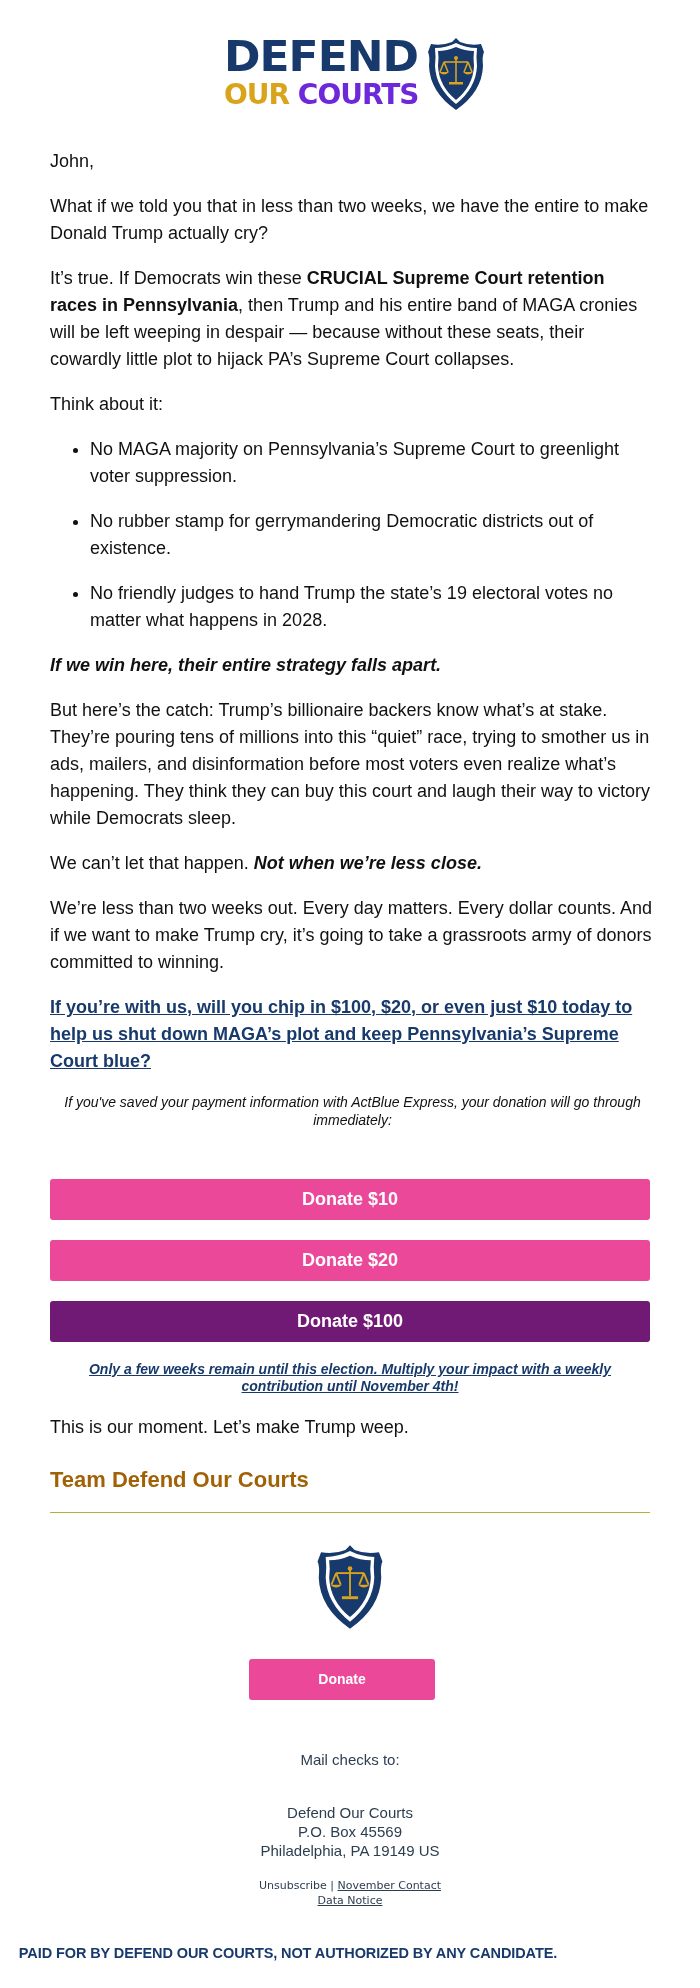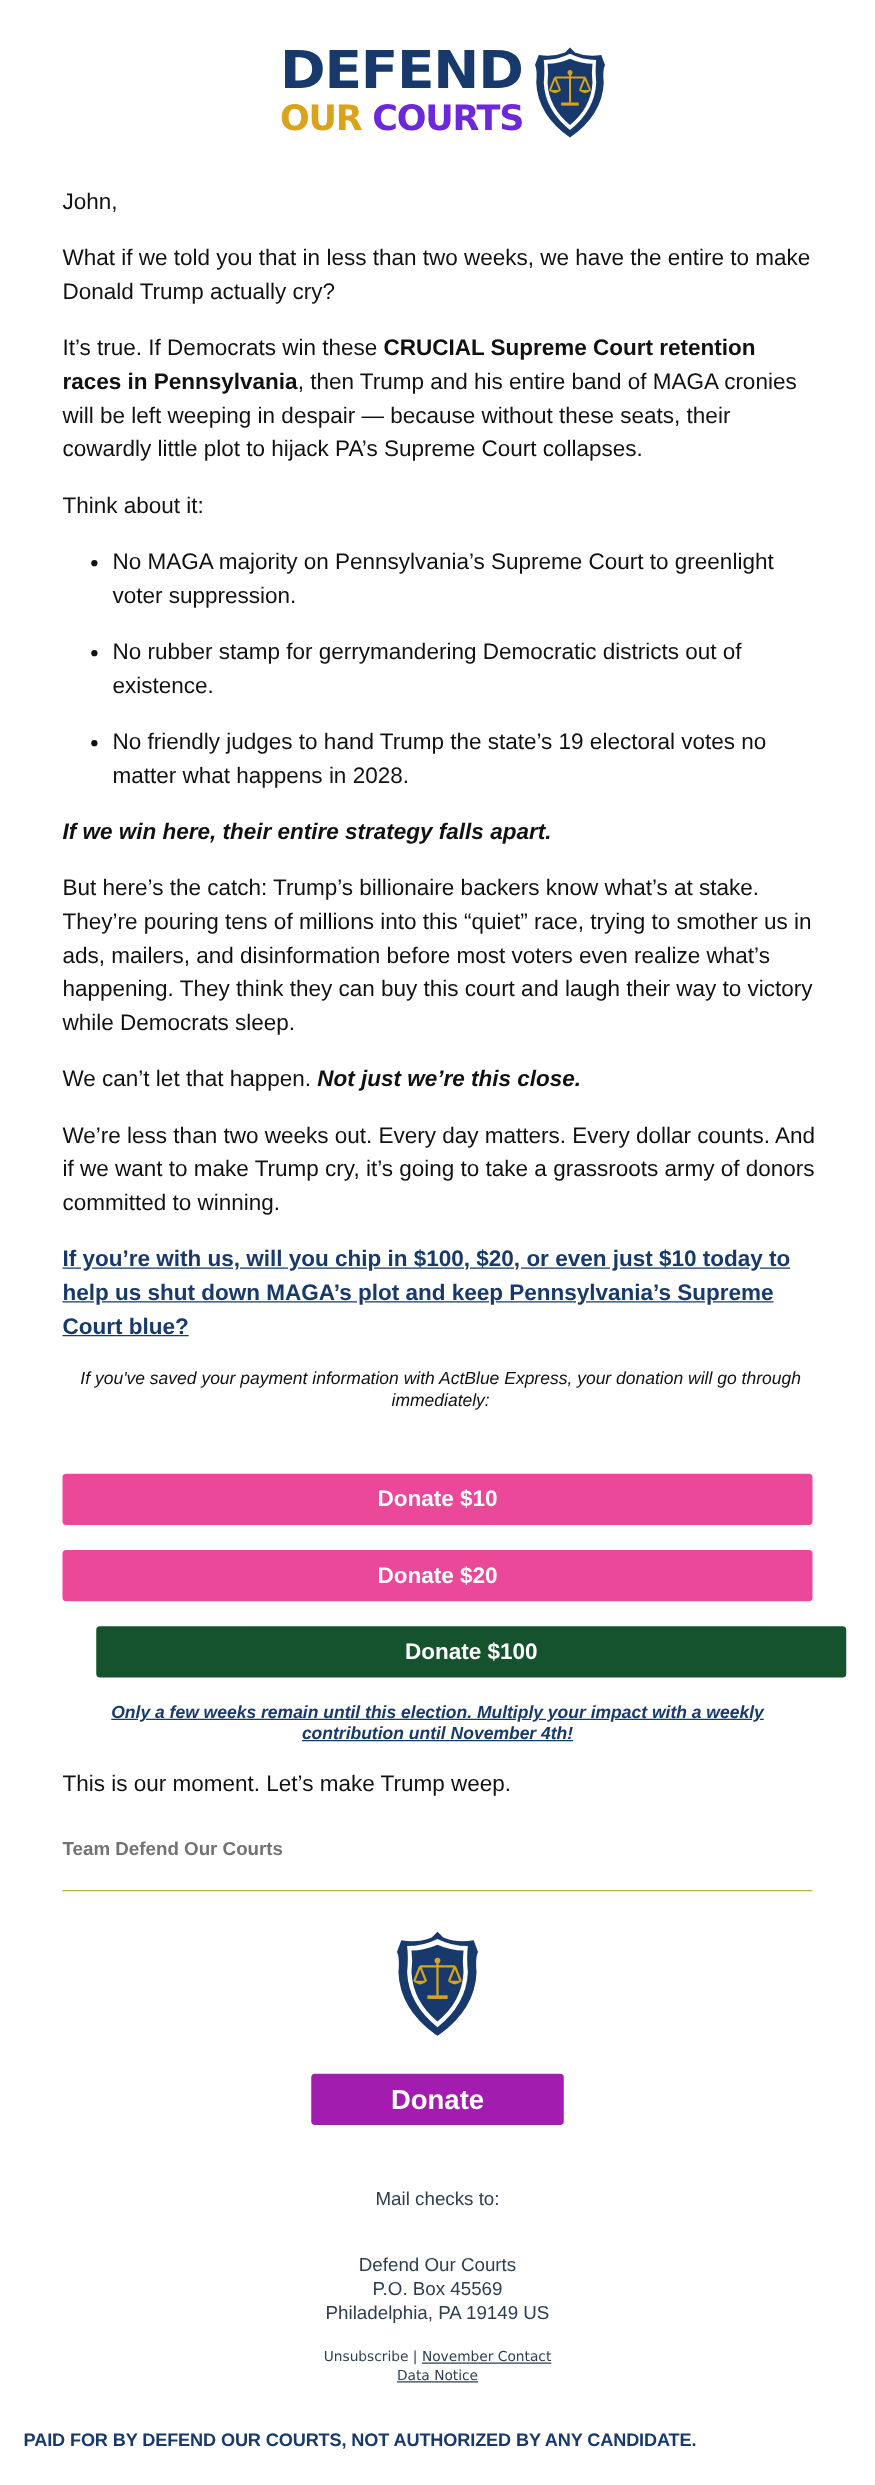--- a/index.html
+++ b/index.html
@@ -19,30 +19,30 @@
   .body-text li { margin: 0 0 18px 0; }
   .body-text li:last-child { margin-bottom: 12px; }
   .bi { font-weight: bold; font-style: italic; }
   .b { font-weight: bold; }
   .cta-link { color: #17396b; font-weight: bold; text-decoration: underline; font-size: 18px; line-height: 27px; }
   .express-note { text-align: center; font-style: italic; font-size: 14px; line-height: 18px; color: #111; margin: 0 0 0 0; }
 
   .btn { position: absolute; left: 50px; width: 600px; height: 41px; border-radius: 3px; color: #ffffff;
          font-weight: bold; font-size: 18px; line-height: 41px; text-align: center; cursor: pointer; }
   .btn-navy { background: #ec4899; }
-  .btn-gold { background: #14532d; margin-left: 27px; }
+  .btn-gold { background: #701a75; }
 
   .weekly { position: absolute; left: 50px; width: 600px; top: 1361px; text-align: center; font-size: 14px; line-height: 17px;
             font-weight: bold; font-style: italic; color: #17396b; text-decoration: underline; }
   .closing { position: absolute; left: 50px; top: 1414px; font-size: 18px; line-height: 27px; color: #111; }
-  .signoff { position: absolute; left: 50px; top: 1468px; font-size: 15px; line-height: 24px; font-weight: bold; color: #737373; }
+  .signoff { position: absolute; left: 50px; top: 1468px; font-size: 22px; line-height: 24px; font-weight: bold; color: #a16207; }
   .divider { position: absolute; left: 50px; top: 1512px; width: 600px; height: 1px; background: #b5b040; }
   .shield-foot { position: absolute; left: 315px; top: 1543px; width: 70px; height: 88px; }
-  .btn-foot { position: absolute; left: 249px; top: 1659px; width: 202px; height: 41px; border-radius: 3px; background: #a21caf;
-              color: #fff; font-weight: bold; font-size: 22px; line-height: 41px; text-align: center; }
+  .btn-foot { position: absolute; left: 249px; top: 1659px; width: 186px; height: 41px; border-radius: 3px; background: #ec4899;
+              color: #fff; font-weight: bold; font-size: 14px; line-height: 41px; text-align: center; }
   .mail-label { position: absolute; left: 0; width: 700px; top: 1750px; text-align: center; font-size: 15px; line-height: 20px; color: #2d3e50; }
   .address { position: absolute; left: 0; width: 700px; top: 1803px; text-align: center; font-size: 15px; line-height: 19px; color: #2d3e50; }
   .links { position: absolute; left: 0; width: 700px; top: 1878px; text-align: center; font-family: "DejaVu Sans", sans-serif; font-size: 11px; line-height: 15px; color: #2d3e50; }
   .links a { color: #2d3e50; text-decoration: underline; }
   .disclaimer { position: absolute; left: 0; width: 576px; top: 1944px; text-align: center; font-size: 14.5px; line-height: 18px; font-weight: bold; color: #17396b; letter-spacing: -0.1px; }
 </style>
 </head>
 <body>
 
 <div class="logo">
@@ -77,21 +77,21 @@
   <p>What if we told you that in less than two weeks, we have the entire to make Donald Trump actually cry?</p>
   <p><span>It’s true. If Democrats win these </span><span class="b">CRUCIAL Supreme Court retention races in Pennsylvania</span><span>, then Trump and his entire band of MAGA cronies will be left weeping in despair — because without these seats, their cowardly little plot to hijack PA’s Supreme Court collapses.</span></p>
   <p>Think about it:</p>
   <ul>
     <li>No MAGA majority on Pennsylvania’s Supreme Court to greenlight voter suppression.</li>
     <li>No rubber stamp for gerrymandering Democratic districts out of existence.</li>
     <li>No friendly judges to hand Trump the state’s 19 electoral votes no matter what happens in 2028.</li>
   </ul>
   <p class="bi">If we win here, their entire strategy falls apart.</p>
   <p>But here’s the catch: Trump’s billionaire backers know what’s at stake. They’re pouring tens of millions into this “quiet” race, trying to smother us in ads, mailers, and disinformation before most voters even realize what’s happening. They think they can buy this court and laugh their way to victory while Democrats sleep.</p>
-  <p><span>We can’t let that happen. </span><span class="bi">Not just we’re this close.</span></p>
+  <p><span>We can’t let that happen. </span><span class="bi">Not when we’re less close.</span></p>
   <p>We’re less than two weeks out. Every day matters. Every dollar counts. And if we want to make Trump cry, it’s going to take a grassroots army of donors committed to winning.</p>
   <p><a class="cta-link">If you’re with us, will you chip in $100, $20, or even just $10 today to help us shut down MAGA’s plot and keep Pennsylvania’s Supreme Court blue?</a></p>
   <p class="express-note">If you've saved your payment information with ActBlue Express, your donation will go through immediately:</p>
 </div>
 
 <div class="btn btn-navy" style="top:1179px;">Donate $10</div>
 <div class="btn btn-navy" style="top:1240px;">Donate $20</div>
 <div class="btn btn-gold" style="top:1301px;">Donate $100</div>
 
 <a class="weekly">Only a few weeks remain until this election. Multiply your impact with a weekly contribution until November 4th!</a>

